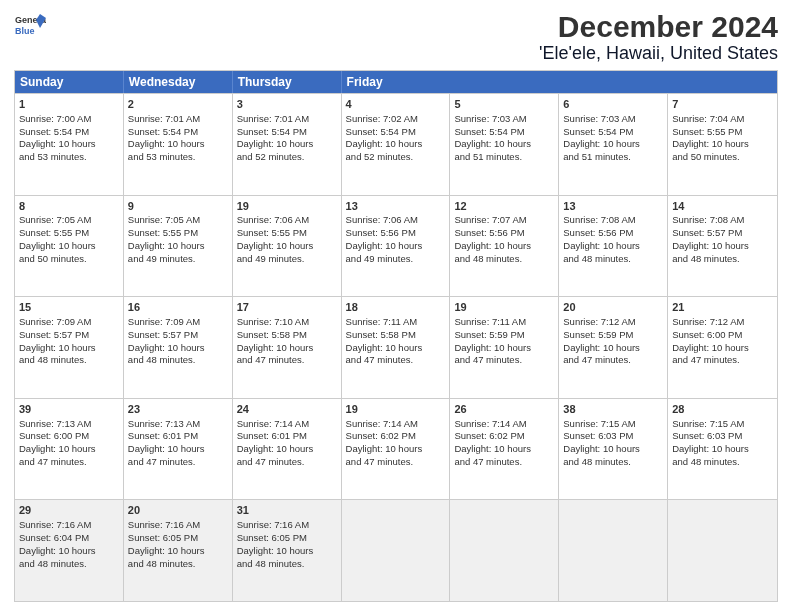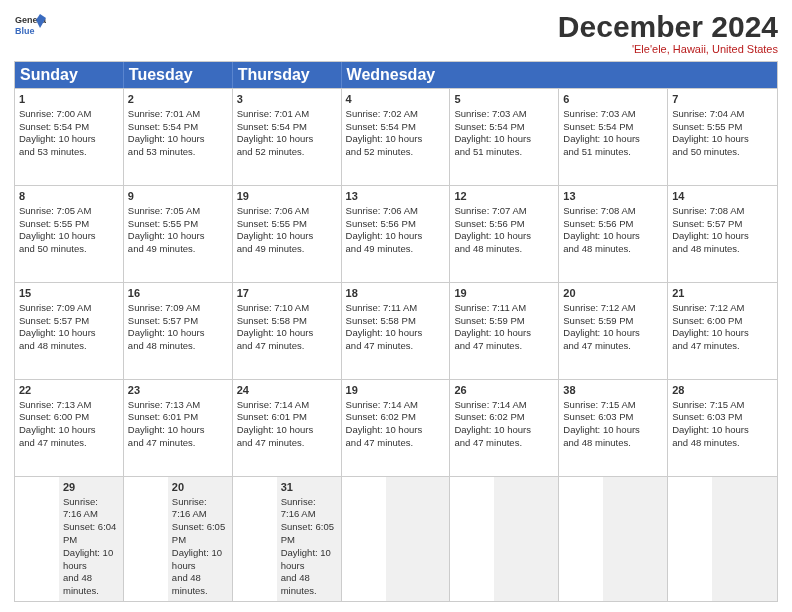--- a/index.html
+++ b/index.html
@@ -32,38 +32,38 @@
       text-align: right;
     }
     .calendar-title {
       font-size: 30px;
       font-weight: bold;
       color: #333;
       line-height: 1.1;
       margin-left: 28px;
     }
     .calendar-subtitle {
-      font-size: 11px;
-      color: #b91c1c;
+      font-size: 18px;
+      color: #0f172a;
     }
     .calendar {
       flex: 1;
       display: flex;
       flex-direction: column;
       border: 1px solid #ccc;
     }
     .cal-header-row {
       display: grid;
       grid-template-columns: repeat(7, 1fr);
       background: #3a6bbf;
     }
     .cal-header-cell {
       color: #fff;
       font-weight: bold;
-      font-size: 16px;
+      font-size: 12px;
       padding: 4px 5px;
       border-right: 1px solid #5a85cf;
       text-align: left;
     }
     .cal-header-cell:last-child { border-right: none; }
     .cal-body {
       flex: 1;
       display: flex;
       flex-direction: column;
     }
@@ -85,21 +85,20 @@
     .cal-cell:last-child { border-right: none; }
     .cal-cell.empty { background: #f5f5f5; }
     .cal-cell .day-num {
       font-size: 11px;
       font-weight: bold;
       display: block;
       margin-bottom: 1px;
     }
     .cal-week:last-child .cal-cell {
       background: #f0f0f0;
-      margin-left: 44px;
     }
   </style>
 </head>
 <body>
 
 <div class="page">
   <div class="header">
     <div class="logo">
   <div style="display:flex;align-items:center;gap:0px;">
     <svg width="32" height="32" viewBox="0 0 32 32">
@@ -111,23 +110,23 @@
 </div>
     <div class="title-block">
       <div class="calendar-title">December 2024</div>
       <div class="calendar-subtitle">'Ele'ele, Hawaii, United States</div>
     </div>
   </div>
 
   <div class="calendar">
     <div class="cal-header-row">
       <div class="cal-header-cell">Sunday</div>
-      <div class="cal-header-cell">Tuesday</div>
+      <div class="cal-header-cell">Wednesday</div>
       <div class="cal-header-cell">Thursday</div>
-      <div class="cal-header-cell">Wednesday</div>
+      <div class="cal-header-cell">Friday</div>
     </div>
     <div class="cal-body" id="cal-body">
     <div class="cal-week">
           <div class="cal-cell">
             <span class="day-num">1</span>
             <div>Sunrise: 7:00 AM</div>
             <div>Sunset: 5:54 PM</div>
             <div>Daylight: 10 hours</div>
             <div>and 53 minutes.</div>
           </div>
@@ -271,21 +270,21 @@
           <div class="cal-cell">
             <span class="day-num">21</span>
             <div>Sunrise: 7:12 AM</div>
             <div>Sunset: 6:00 PM</div>
             <div>Daylight: 10 hours</div>
             <div>and 47 minutes.</div>
           </div>
         </div>
         <div class="cal-week">
           <div class="cal-cell">
-            <span class="day-num">22</span>
+            <span class="day-num">39</span>
             <div>Sunrise: 7:13 AM</div>
             <div>Sunset: 6:00 PM</div>
             <div>Daylight: 10 hours</div>
             <div>and 47 minutes.</div>
           </div>
           <div class="cal-cell">
             <span class="day-num">23</span>
             <div>Sunrise: 7:13 AM</div>
             <div>Sunset: 6:01 PM</div>
             <div>Daylight: 10 hours</div>

